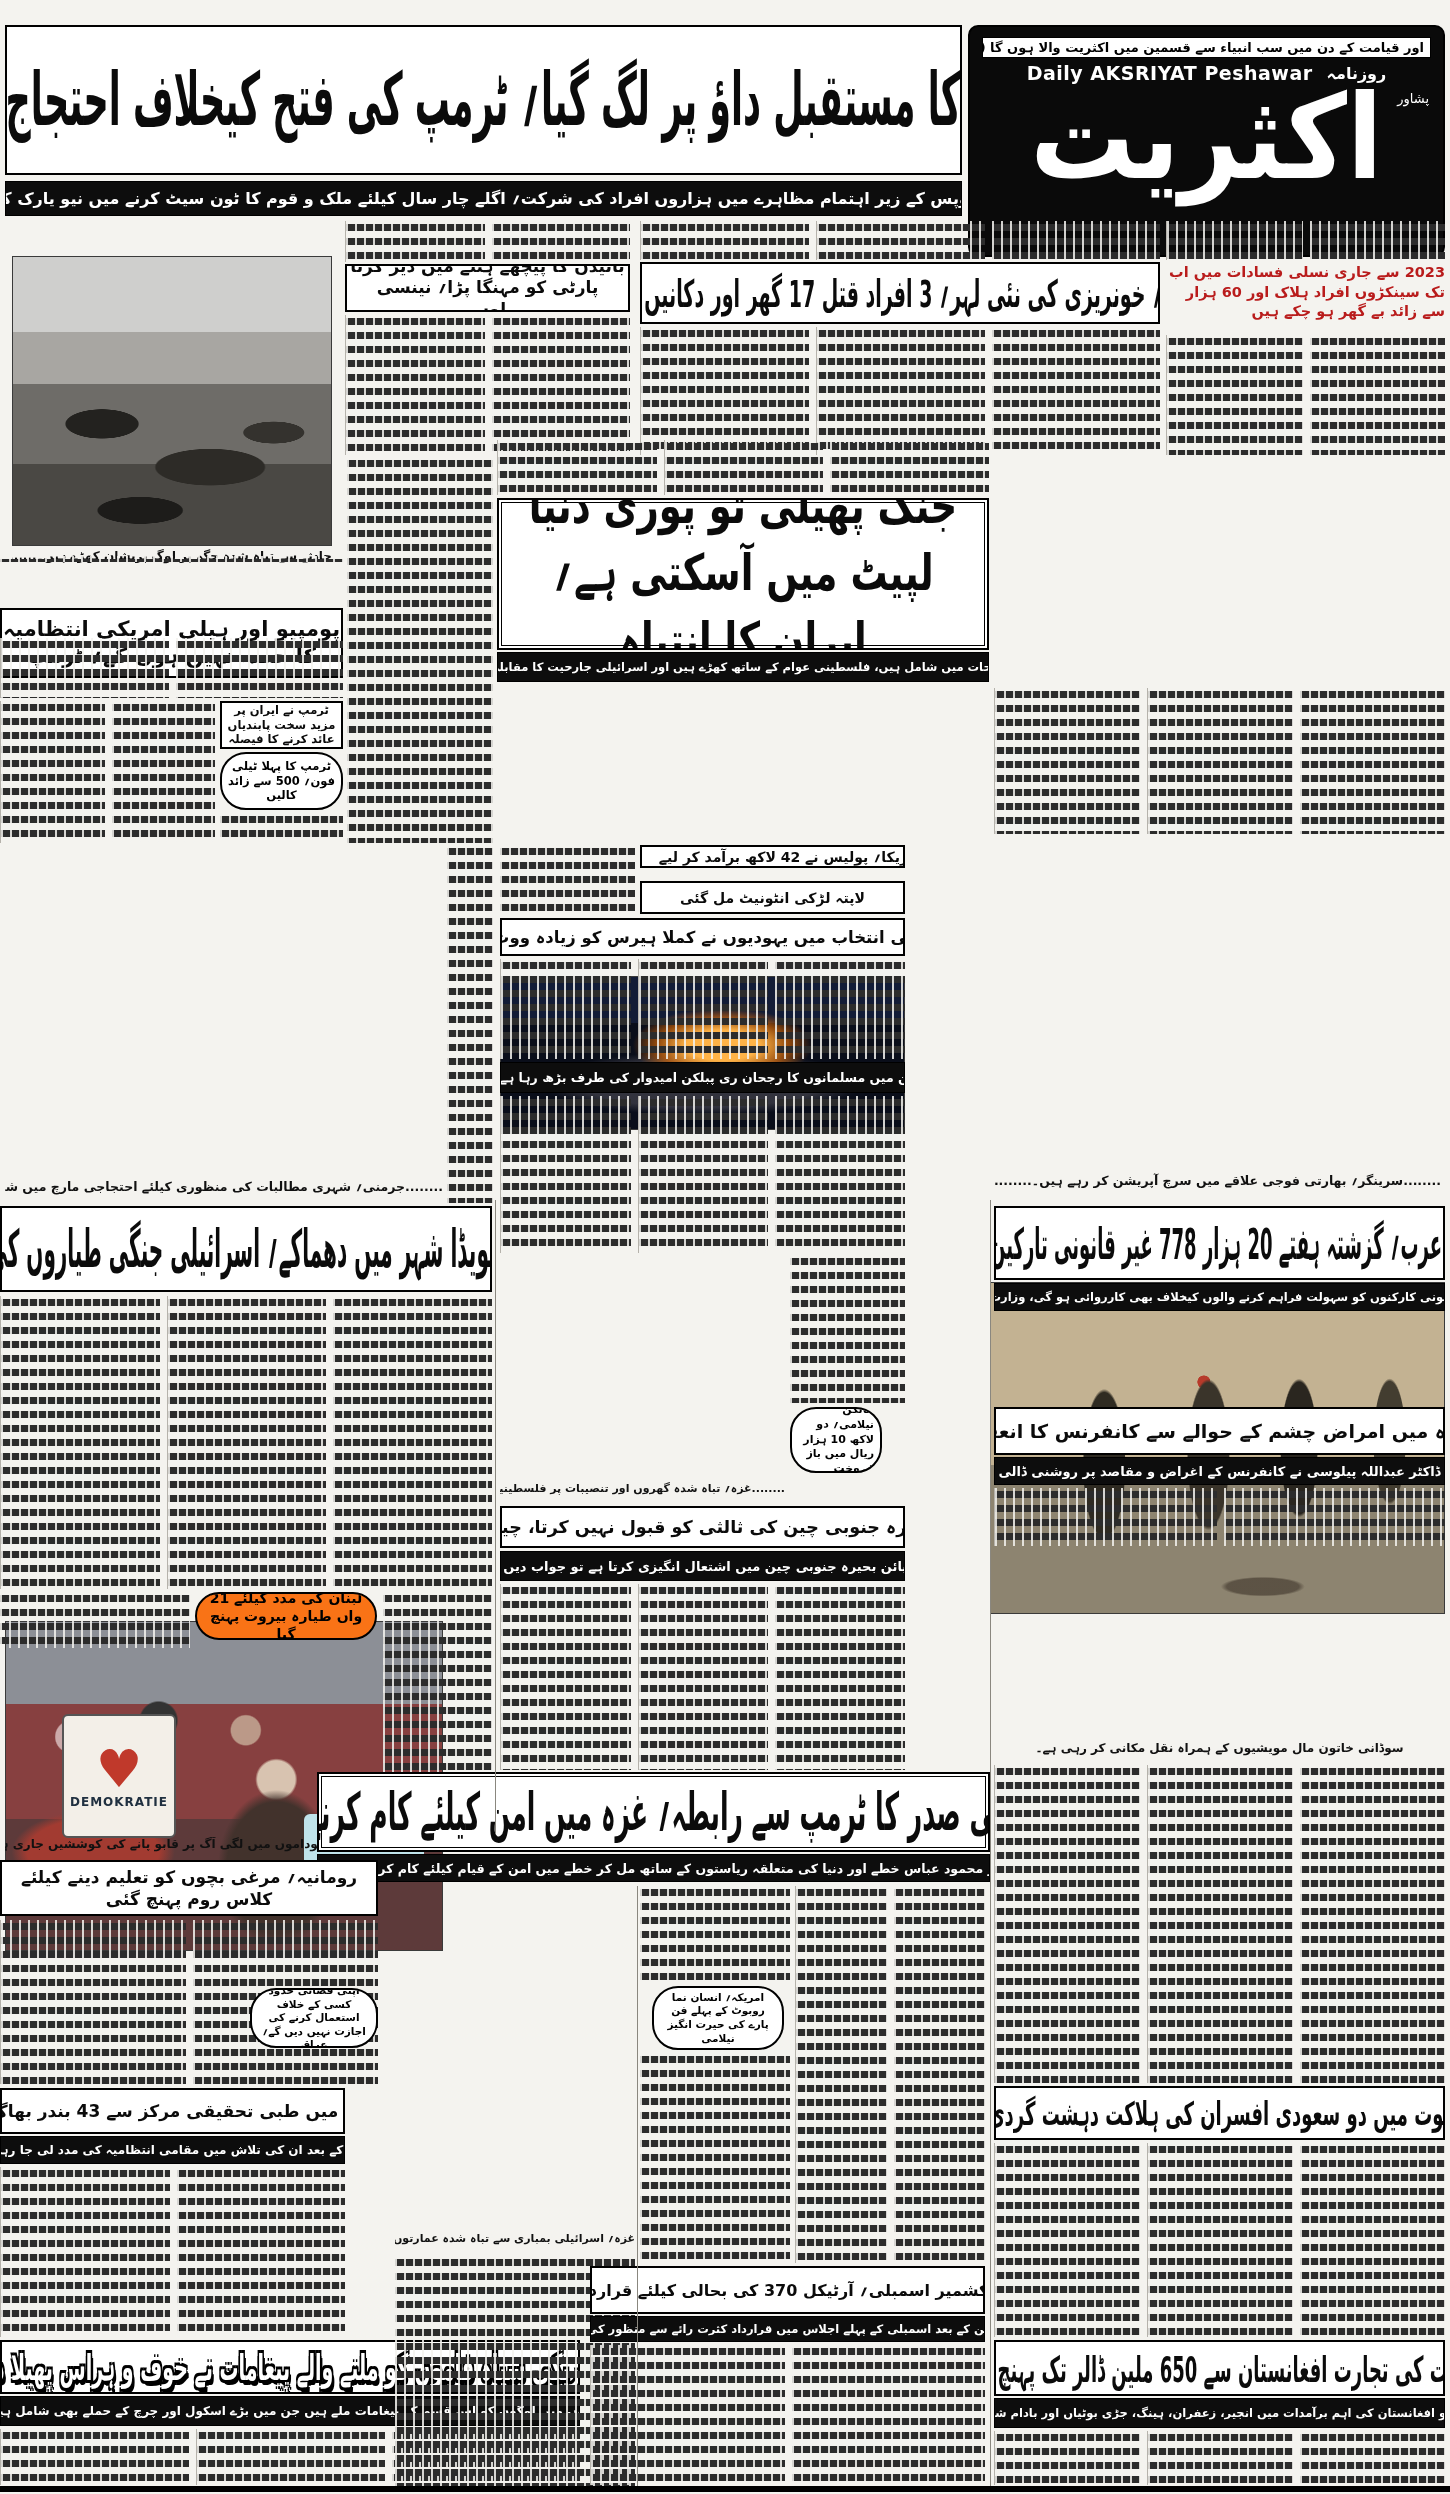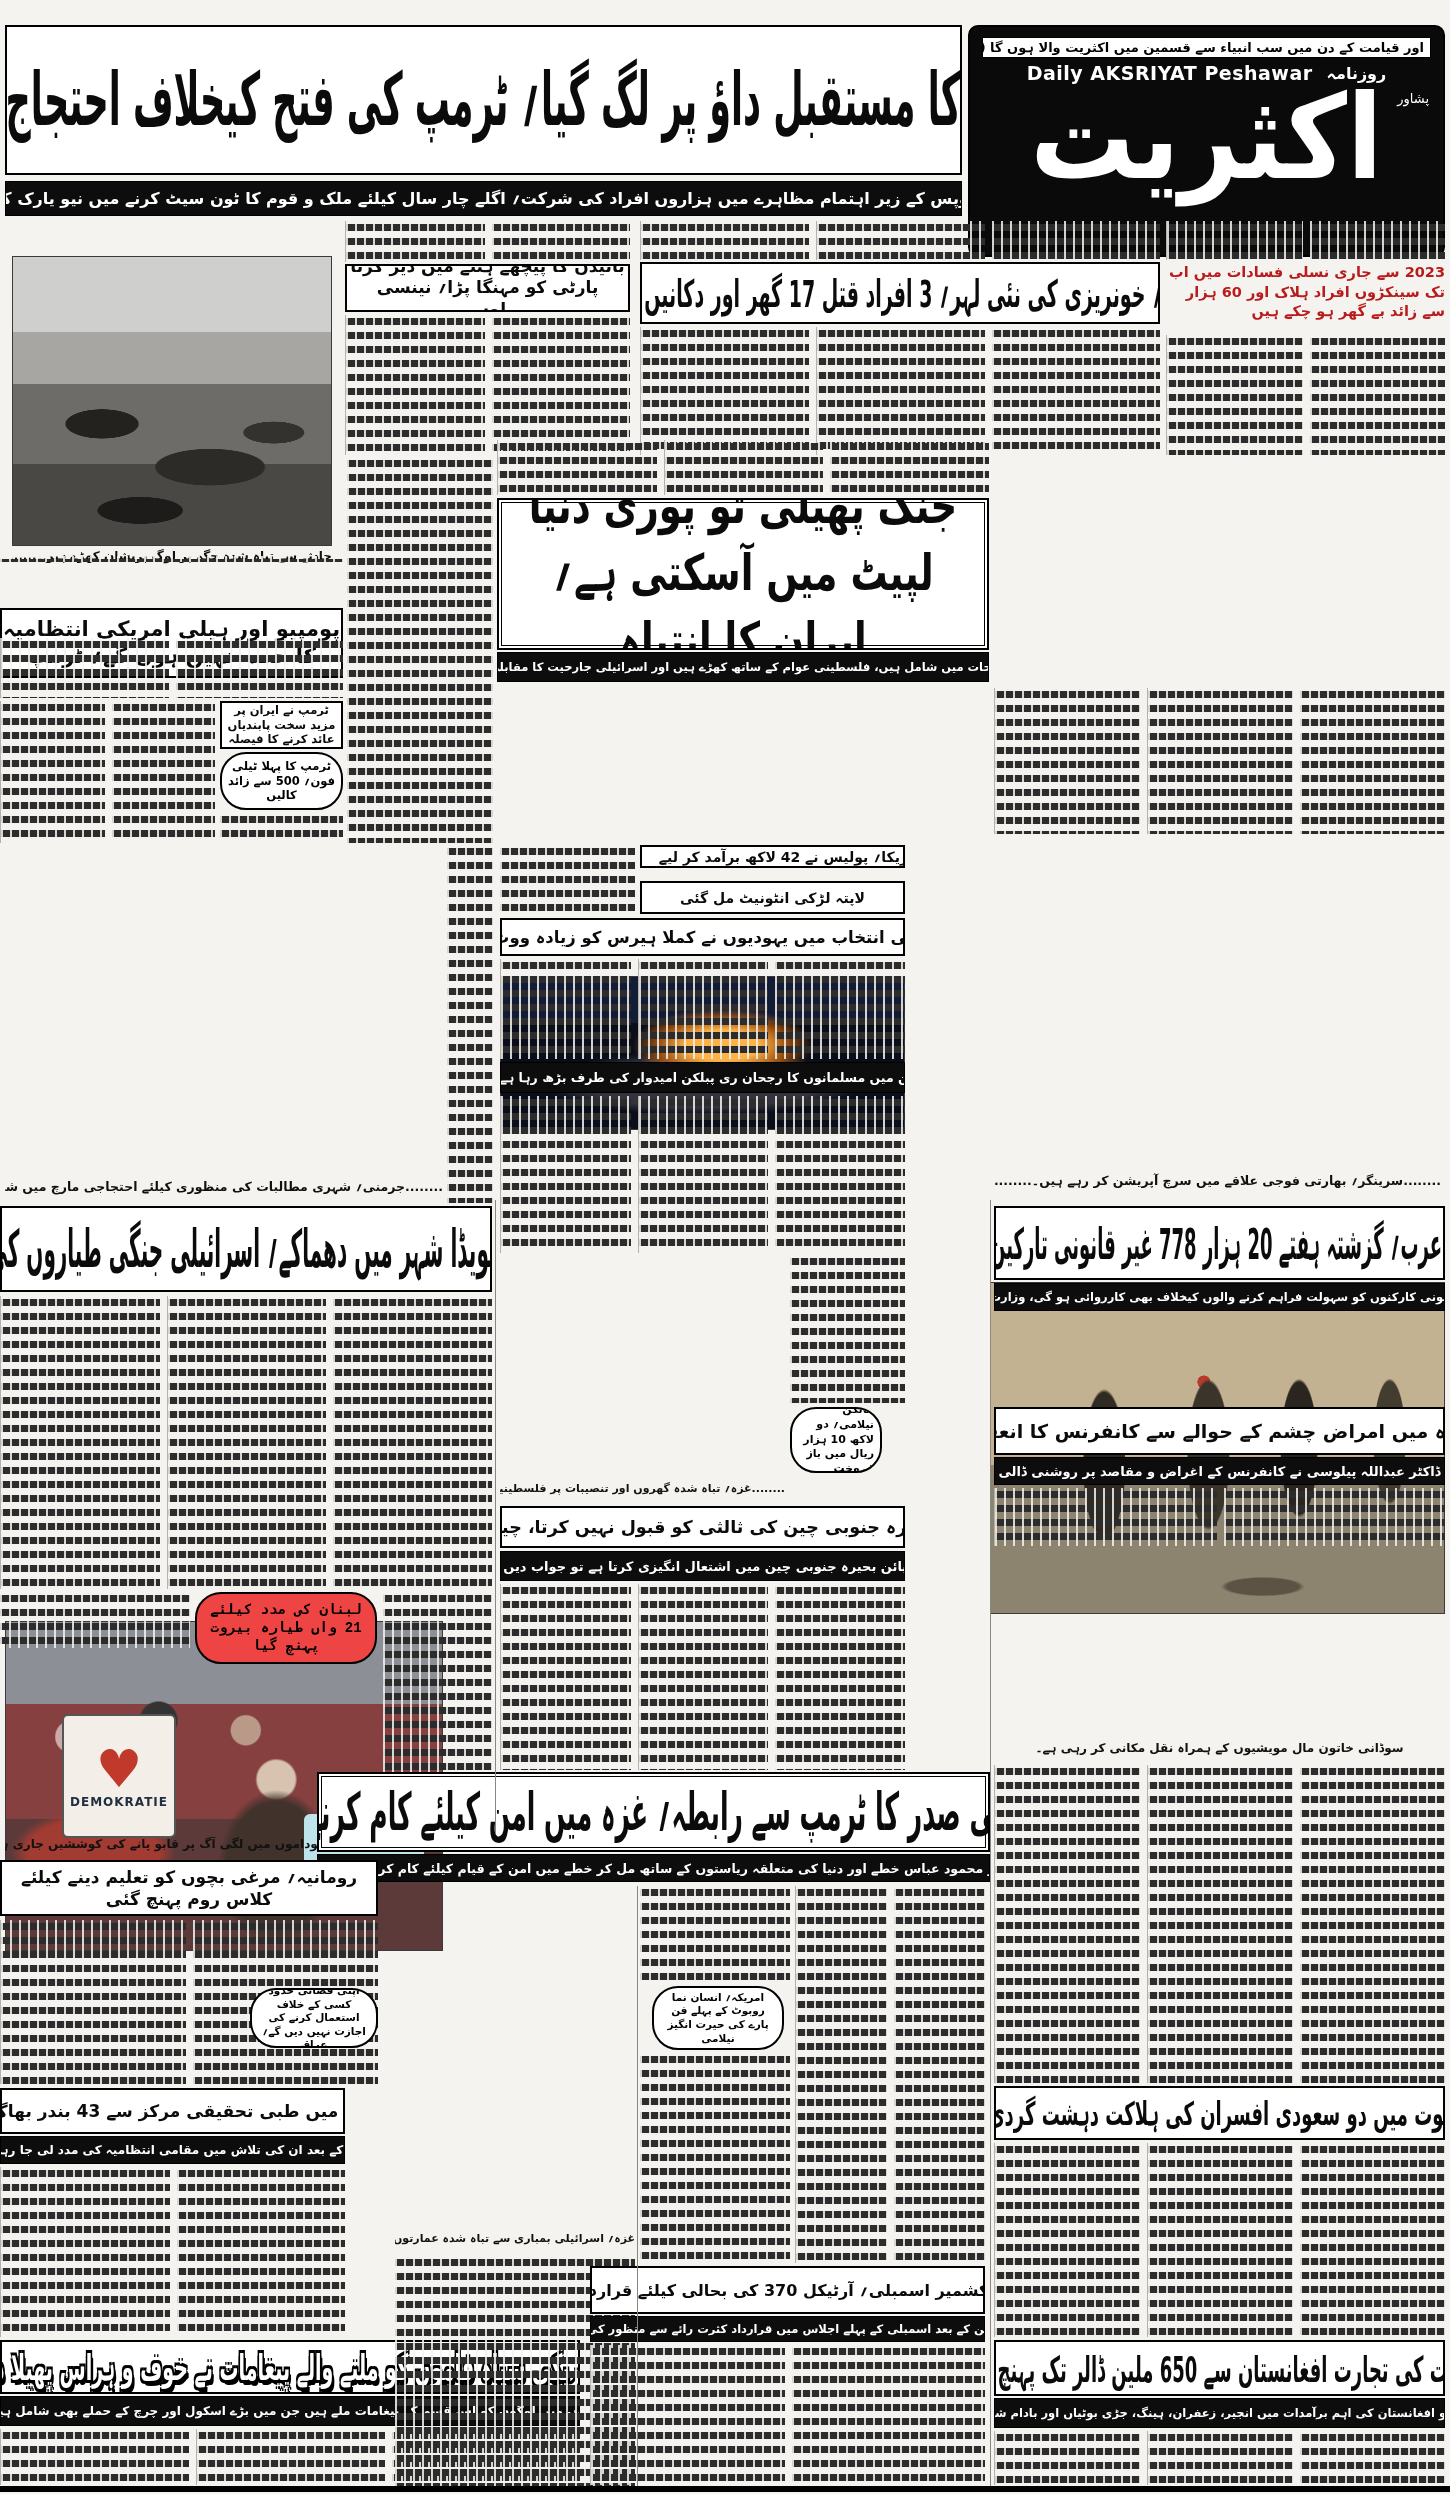--- a/index.html
+++ b/index.html
@@ -202,21 +202,21 @@
     <span class="tall" style="font-size:18px;transform:scaleY(2.4);">سعودی عرب؍ گزشتہ ہفتے 20 ہزار 778 غیر قانونی تارکین گرفتار</span>
   </div>
   <div class="abs strip u" style="left:994px;top:1283px;width:451px;height:28px;font-size:11.5px;">
     <span style="white-space:nowrap;">غیر قانونی کارکنوں کو سہولت فراہم کرنے والوں کیخلاف بھی کارروائی ہو گی، وزارت داخلہ</span>
   </div>
   <div class="abs gk" style="left:0px;top:1296px;width:492px;height:293px;">
       <i></i>
       <i></i>
       <i></i>
     </div>
-  <div class="abs rbox u" style="left:195px;top:1592px;width:182px;height:72px;background:#ef4444;z-index:3;font-family:Liberation Mono, monospace;">
+  <div class="abs rbox u" style="left:195px;top:1592px;width:182px;height:48px;background:#f97316;z-index:3;">
     <span style="font-size:14px;line-height:1.3;">لبنان کی مدد کیلئے 21 واں طیارہ بیروت پہنچ گیا</span>
   </div>
   <div class="abs gk" style="left:383px;top:1592px;width:109px;height:240px;">
       <i></i>
     </div>
   <div class="abs gk" style="left:0px;top:1592px;width:190px;height:56px;">
       <i></i>
     </div>
 
   <div class="abs cap" style="left:5px;top:1837px;width:372px;height:18px;font-size:12px;">نیروبی؍ گوداموں میں لگی آگ پر قابو پانے کی کوششیں جاری ہیں۔</div>

